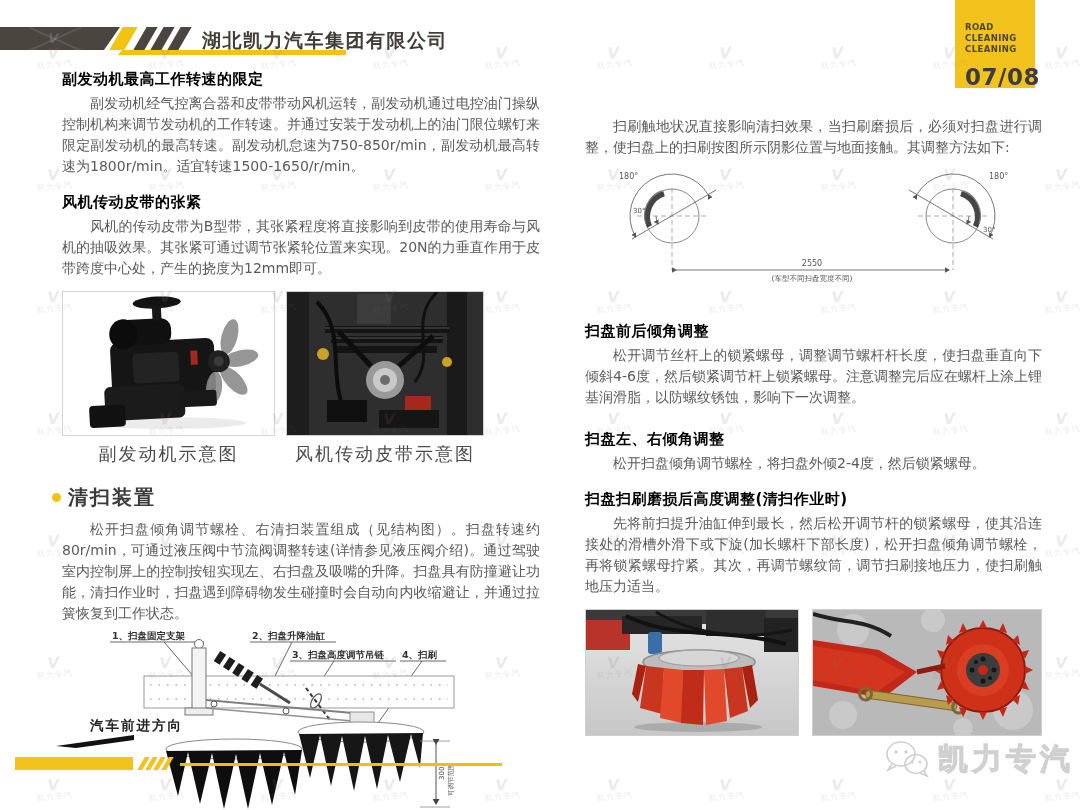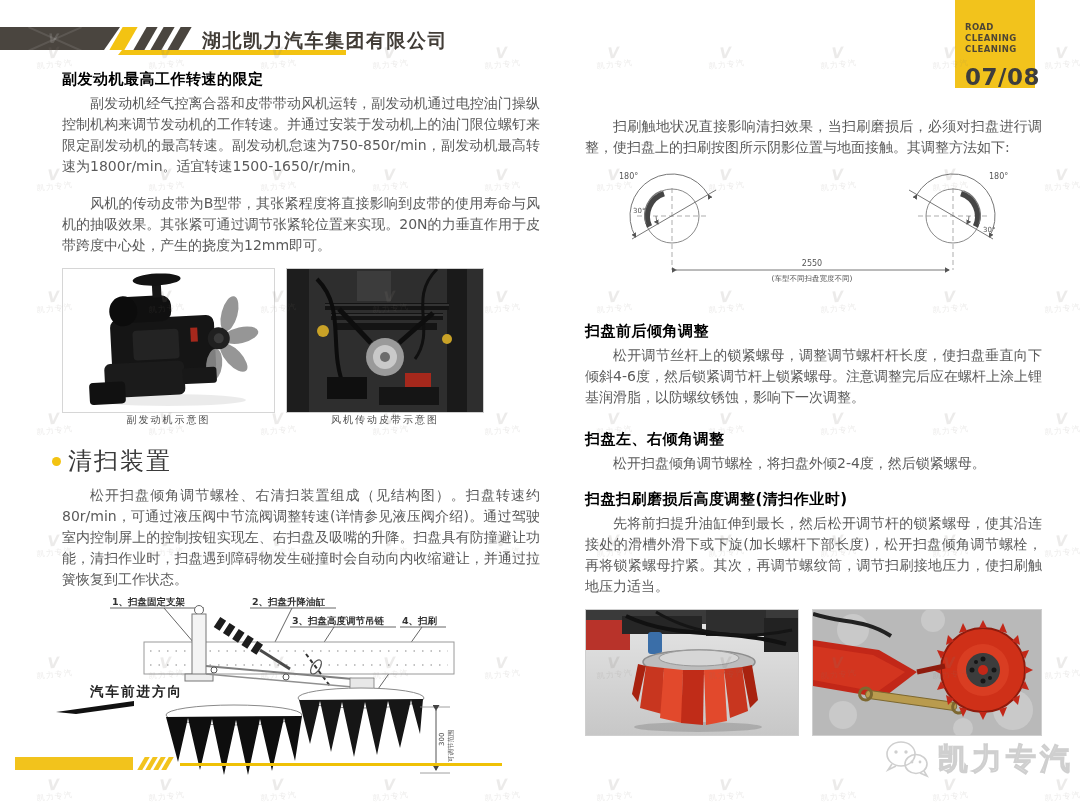--- a/index.html
+++ b/index.html
@@ -37,24 +37,24 @@
   .colR{position:absolute;left:585px;top:116px;width:457px;z-index:2;}
   h2.sec{font-size:15px;font-weight:bold;color:#000000;margin:0 0 4px 0;letter-spacing:.5px;}
   p.body{font-size:14px;line-height:21px;color:#5a5a5a;text-align:justify;
          text-indent:2em;margin:0 0 0 0;}
   .gap18{height:16px;} .gap24{height:22px;}
   .figrow{display:flex;margin-top:12px;}
   .fig{display:flex;flex-direction:column;align-items:center;}
   .fig + .fig{margin-left:11px;}
   .figimg{border:1px solid #d6d6d6;background:#fff;}
   .figimg.noborder{border:1px solid #cfcfcf;}
-  .figcap{margin-top:0;font-size:10px;color:#4c4c4c;letter-spacing:2px;}
+  .figcap{margin-top:6px;font-size:18px;color:#4c4c4c;letter-spacing:2px;}
   .bullhead{display:flex;align-items:center;margin:18px 0 8px -10px;}
   .bull{width:9px;height:9px;border-radius:50%;background:#f3c312;margin-right:7px;}
-  .bullhead span{font-size:24px;font-weight:normal;color:#3a3a3a;letter-spacing:2px;}
+  .bullhead span{font-size:20px;font-weight:bold;color:#3a3a3a;letter-spacing:2px;}
   
   .ft-bar{position:absolute;left:15px;top:757px;width:118px;height:13px;background:#f2c31c;z-index:2;}
   .ft-slash{position:absolute;top:757px;height:13px;width:5px;background:#f2c31c;
             transform:skewX(-30deg);z-index:2;}
   .ft-line{position:absolute;left:180px;top:763px;width:322px;height:3px;background:#efc106;z-index:2;}
   .brand{position:absolute;left:884px;top:738px;display:flex;align-items:center;z-index:2;}
   .brand-text{font-size:30px;font-weight:bold;color:#d7d7d7;letter-spacing:4px;margin-left:8px;
               -webkit-text-stroke:1px #cfcfcf;color:#e6e6e6;}
   svg text{font-family:"DejaVu Sans","Liberation Sans",sans-serif;}
 </style>
@@ -78,20 +78,21 @@
   <div class="tab">
     <div class="tab-line">ROAD CLEANING</div>
     <div class="tab-line">CLEANING</div>
     <div class="tab-num">07/08</div>
   </div>
 
   <div class="colL">
     <h2 class="sec">副发动机最高工作转速的限定</h2>
     <p class="body">副发动机经气控离合器和皮带带动风机运转，副发动机通过电控油门操纵控制机构来调节发动机的工作转速。并通过安装于发动机上的油门限位螺钉来限定副发动机的最高转速。副发动机怠速为750-850r/min，副发动机最高转速为1800r/min。适宜转速1500-1650/r/min。</p>
     <div class="gap18"></div>
+    <h2 class="sec">风机传动皮带的张紧</h2>
     <p class="body">风机的传动皮带为B型带，其张紧程度将直接影响到皮带的使用寿命与风机的抽吸效果。其张紧可通过调节张紧轮位置来实现。20N的力垂直作用于皮带跨度中心处，产生的挠度为12mm即可。</p>
 
     <div class="figrow">
       <div class="fig">
         <svg class="figimg" width="211" height="143" viewBox="0 0 211 143">
           <rect width="211" height="143" fill="#ffffff"></rect>
           <ellipse cx="105" cy="131" rx="78" ry="6" fill="rgba(0,0,0,0.08)"></ellipse>
           <g transform="rotate(-3 105 75)">
             <rect x="48" y="48" width="104" height="58" rx="8" fill="#151515"></rect>
             <rect x="40" y="92" width="80" height="34" rx="6" fill="#1b1b1b"></rect>

